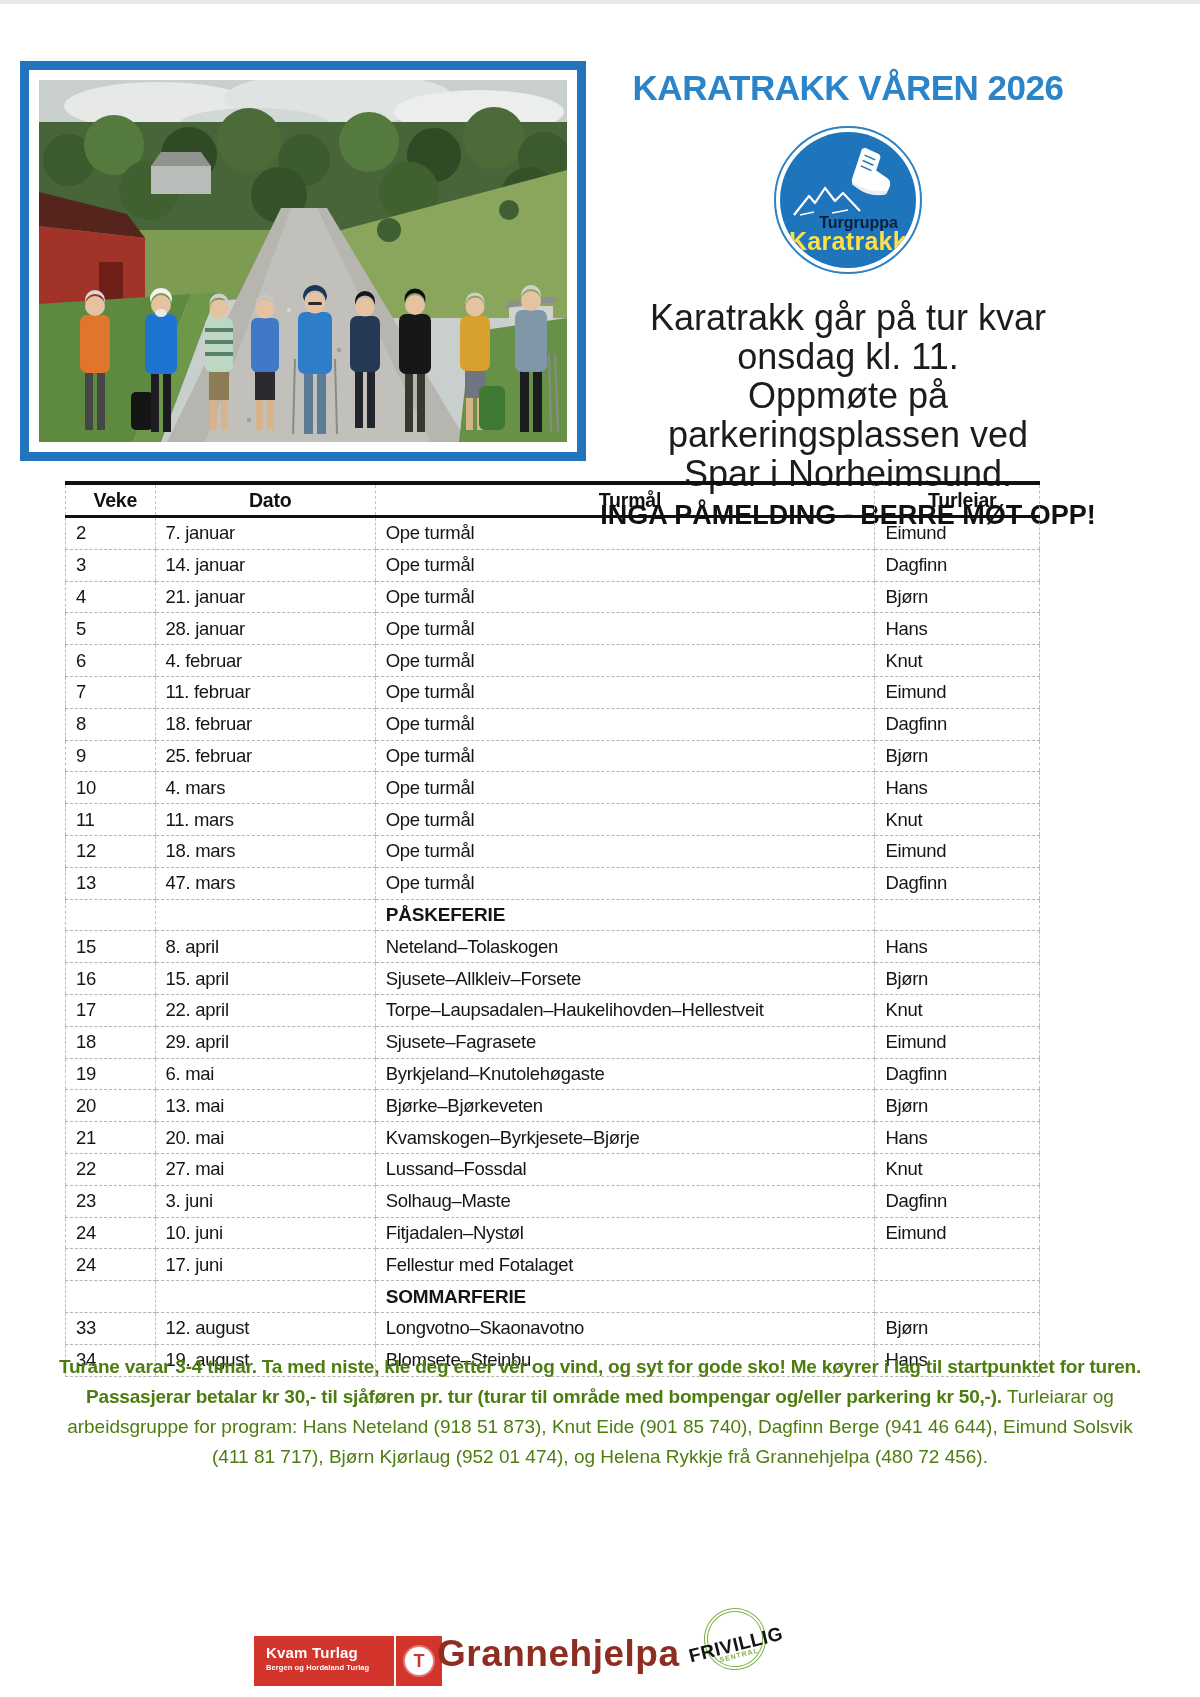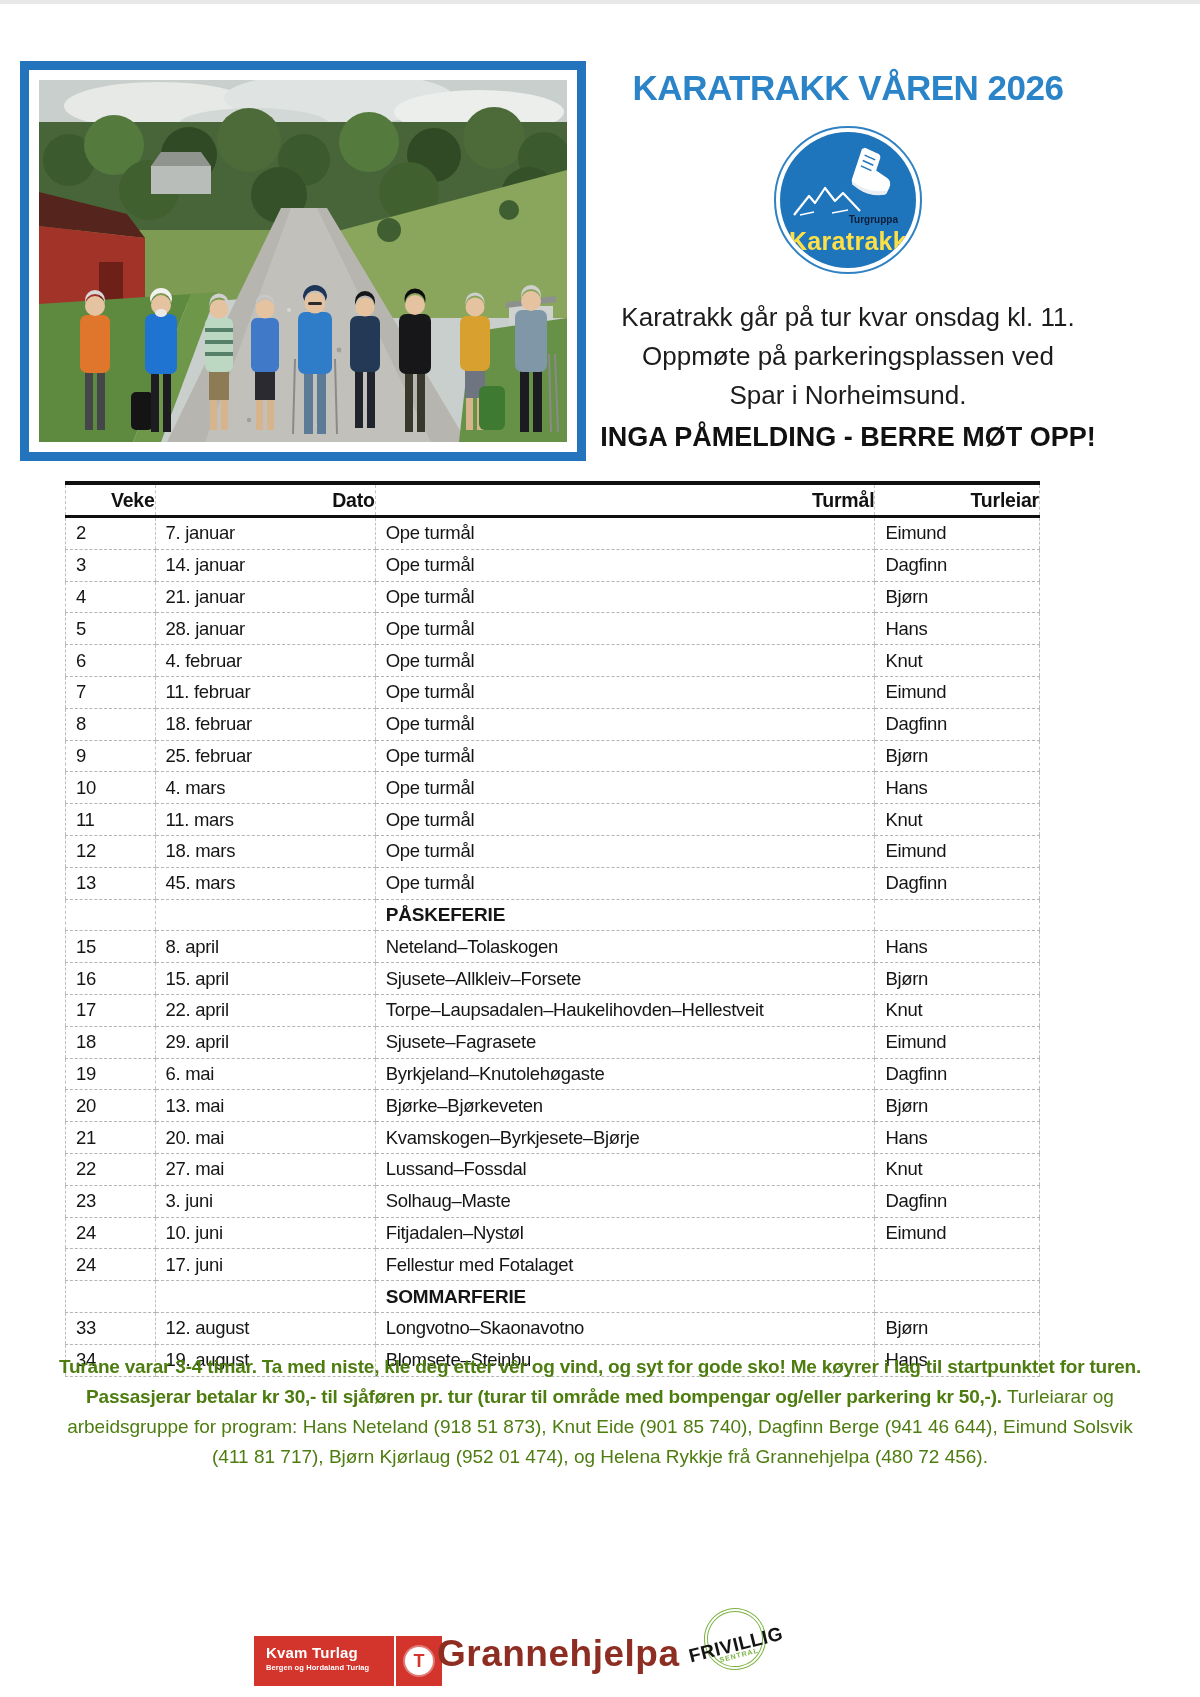--- a/index.html
+++ b/index.html
@@ -14,33 +14,33 @@
   
   .right-col{position:absolute;left:598px;top:64px;width:500px;text-align:center;}
   .page-title{margin:0;font-size:35px;line-height:40px;font-weight:800;
     color:var(--title_blue);letter-spacing:-0.5px;white-space:nowrap;}
   .logo{position:relative;width:148px;height:148px;margin:18px auto 0;}
   .logo-outer{position:absolute;inset:0;border-radius:50%;background:#fff;
     border:2px solid #2e82c3;box-sizing:border-box;}
   .logo-inner{position:absolute;inset:6px;border-radius:50%;background:var(--logo_blue);overflow:hidden;}
   .logo-mountain{position:absolute;left:12px;top:52px;}
   .logo-boot{position:absolute;right:14px;top:12px;}
-  .logo-top-label{position:absolute;right:18px;top:82px;font-size:10px;font-weight:700;color:#0d1f38;}
+  .logo-top-label{position:absolute;right:18px;top:82px;font-size:16px;font-weight:700;color:#0d1f38;}
   .logo-label{position:absolute;left:0;right:0;top:95px;text-align:center;color:#fde047;
     font-weight:700;font-size:25px;letter-spacing:0.3px;}
-  .tagline{margin:24px 0 0;font-size:26px;line-height:39px;color:#1c1c1c;}
+  .tagline{margin:24px 0 0;font-size:36px;line-height:39px;color:#1c1c1c;}
   .tagline span{display:block;}
   .notice{margin:3px 0 0;font-size:27px;line-height:38px;font-weight:700;color:#111;white-space:nowrap;}
 
   
   .table-wrap{position:absolute;left:65px;top:477px;width:975px;}
   table{width:100%;border-collapse:collapse;table-layout:fixed;
     border-left:1px dashed #bdbdbd;border-right:1px dashed #bdbdbd;}
   col.c-veke{width:9.2%}col.c-dato{width:22.6%}col.c-turmal{width:51.3%}col.c-turleiar{width:16.9%}
-  th{border-top:4px solid #101010;border-bottom:3px solid #101010;text-align:right;
+  th{border-top:4px solid #101010;border-bottom:3px solid #101010;text-align:center;
     font-size:19.5px;font-weight:700;height:30px;padding:0 0 0 10px;letter-spacing:-0.2px;}
   td{height:30.8px;font-size:18.5px;padding:0 0 0 10px;border-bottom:1px dashed #b5b5b5;
     letter-spacing:-0.3px;overflow:hidden;white-space:nowrap;color:#151515;}
   td+td,th+th{border-left:1px dashed #c2c2c2;}
   tr.section-row td{font-weight:700;font-size:19px;letter-spacing:-0.2px;}
 
   
   .footer-note{position:absolute;left:55px;top:1348px;width:1090px;margin:0;
     text-align:center;font-size:19px;line-height:30px;color:#4d7c0f;}
   .fn-bold{font-weight:700;letter-spacing:-0.2px;}
@@ -324,21 +324,21 @@
       <td>Knut</td>
     </tr>
           <tr>
       <td>12</td>
       <td>18. mars</td>
       <td>Ope turmål</td>
       <td>Eimund</td>
     </tr>
           <tr>
       <td>13</td>
-      <td>45. mars</td>
+      <td>47. mars</td>
       <td>Ope turmål</td>
       <td>Dagfinn</td>
     </tr>
           <tr class="section-row">
       <td></td>
       <td></td>
       <td>PÅSKEFERIE</td>
       <td></td>
     </tr>
           <tr>

